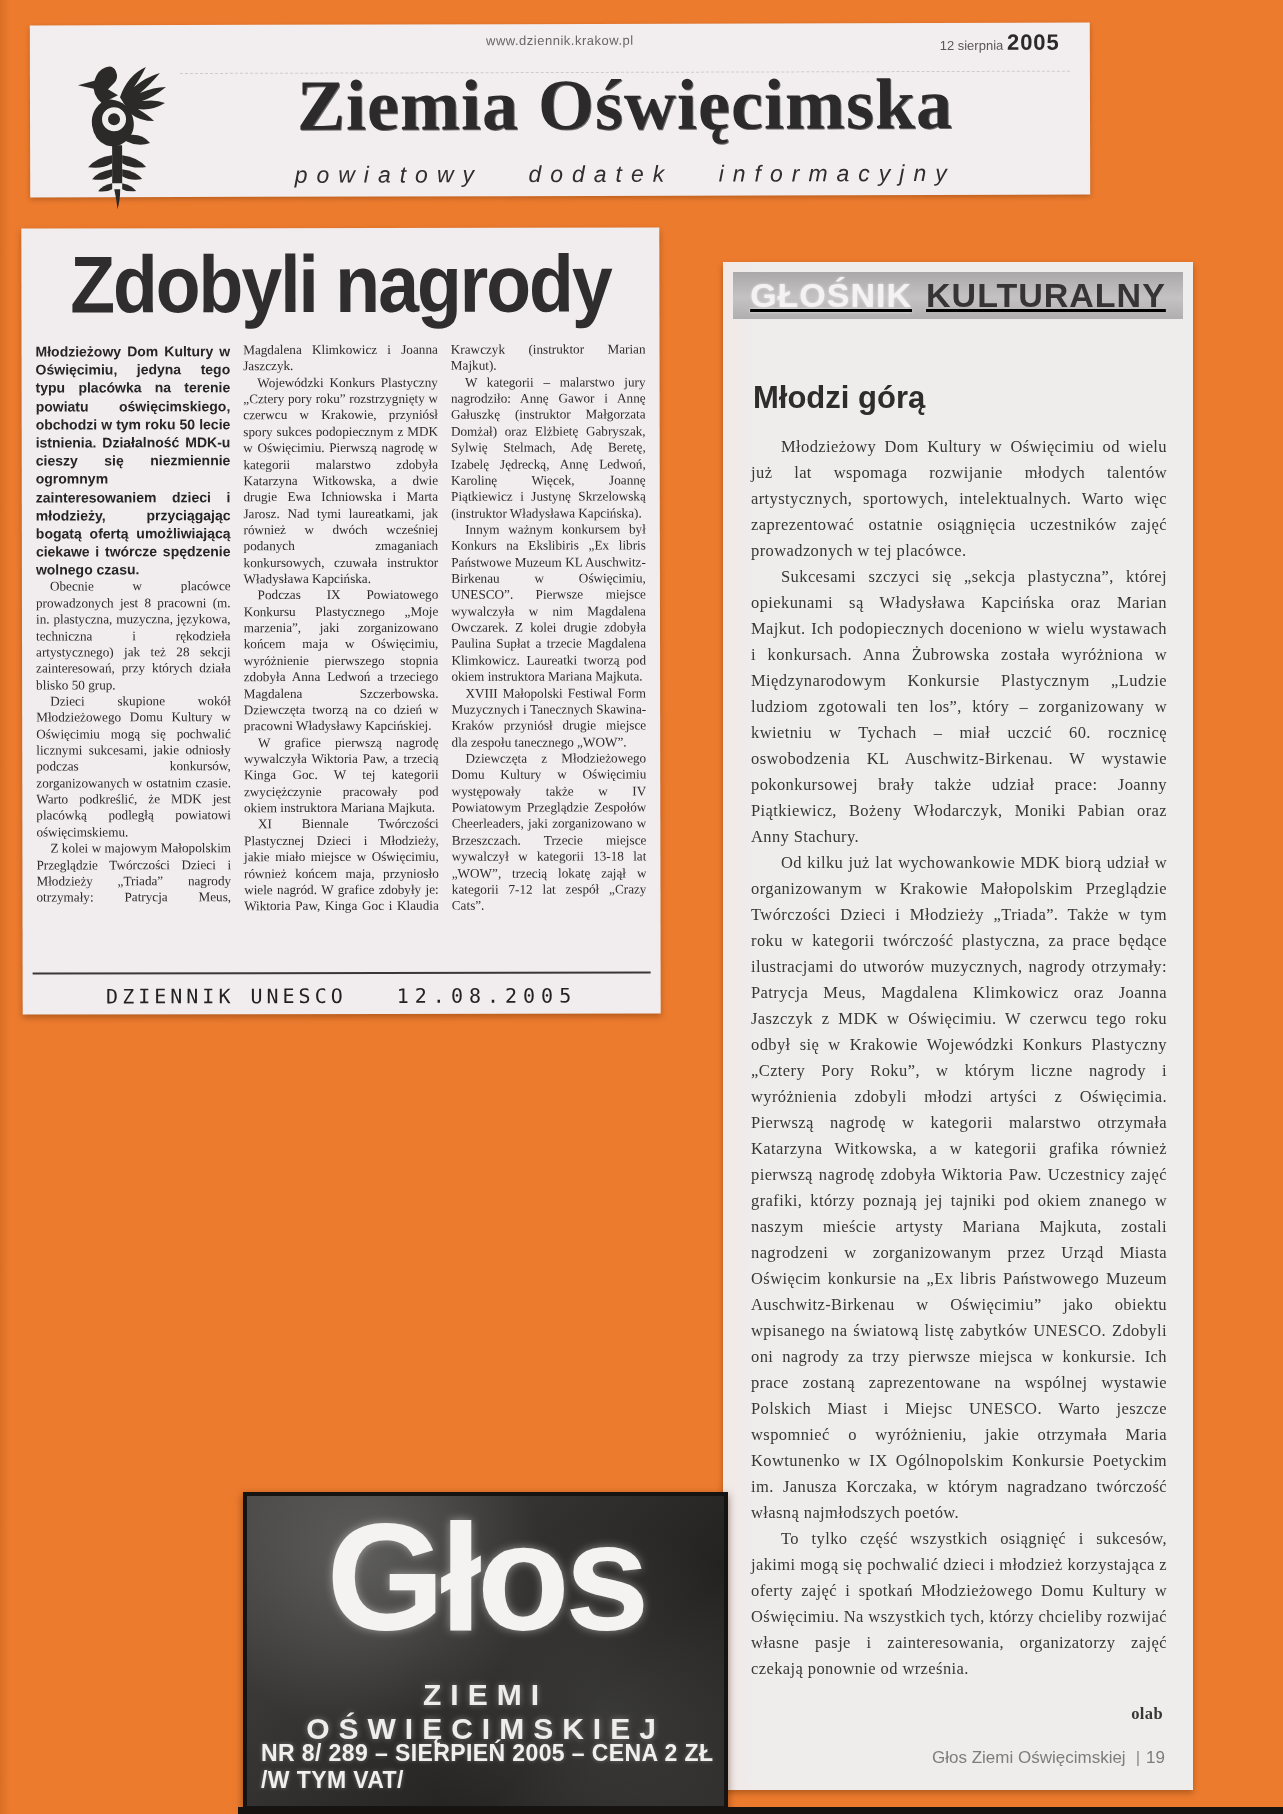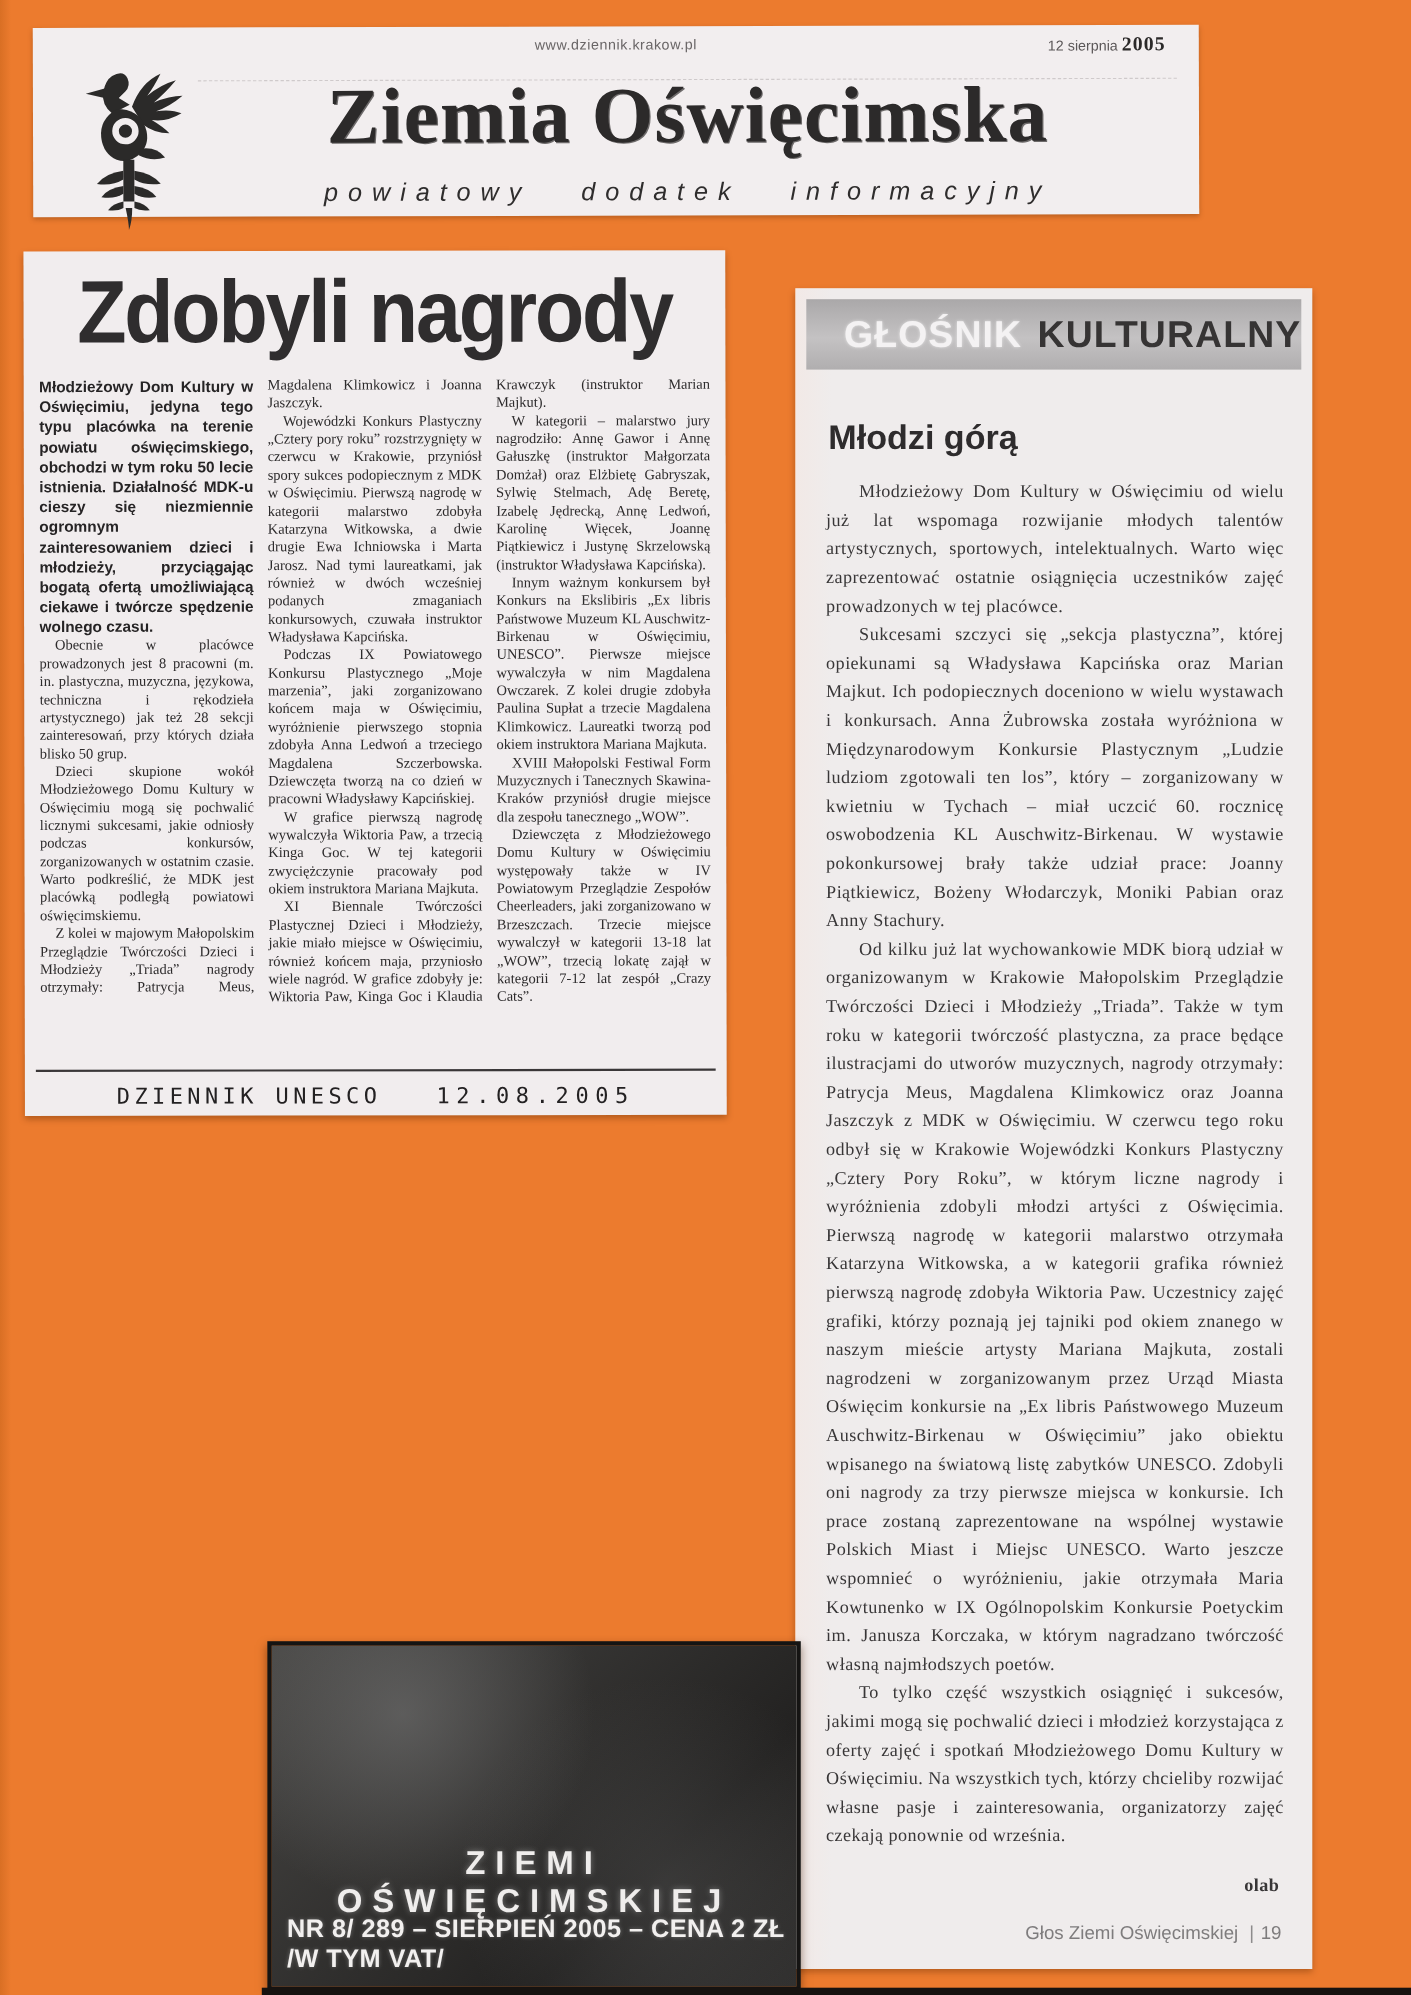--- a/index.html
+++ b/index.html
@@ -32,22 +32,22 @@
     position:absolute; left:0; right:0; top:9px; text-align:center;
     font-family:"Liberation Sans", sans-serif;
     font-size:13px; color:#6a6667; letter-spacing:.5px;
   }
   .masthead-date {
     position:absolute; right:30px; top:7px;
     font-family:"Liberation Sans", sans-serif;
     font-size:13px; color:#5b5758;
   }
   .masthead-date b {
-    font-size:18px; color:#2b2929; letter-spacing:1px;
-    font-family:Liberation Serif, serif;
+    font-size:22px; color:#2b2929; letter-spacing:1px;
+    font-family:Liberation Sans, sans-serif;
   }
   .masthead-rule {
     position:absolute; left:150px; right:20px; top:48px;
     border-top:1px dashed #cfcacb;
   }
   .eagle {
     position:absolute; left:42px; top:38px; width:96px; height:150px;
   }
   .masthead-title {
     position:absolute; left:130px; right:0; top:40px; text-align:center;
@@ -97,25 +97,25 @@
   }
   .handwriting .hw-date { margin-left:34px; letter-spacing:6px; }
 
   
   .clip-right {
     position:absolute; left:723px; top:262px; width:470px; height:1528px;
     background:linear-gradient(90deg,#f2e9e6,#efecec 7%);
     box-shadow:0 3px 6px rgba(90,40,0,.4);
   }
   .section-band {
-    position:absolute; left:10px; right:10px; top:10px; height:64px;
+    position:absolute; left:10px; right:10px; top:10px; height:47px;
     background:linear-gradient(180deg,#aaa8a9,#c4c2c3 55%,#b0aeaf);
-    display:flex; align-items:center; justify-content:flex-end; gap:14px;
-    font-family:"Liberation Sans", sans-serif; font-weight:bold;
-    font-size:34px; letter-spacing:1px;
+    display:flex; align-items:center; justify-content:center; gap:14px;
+    font-family:"Liberation Sans", sans-serif; font-weight:bold;
+    font-size:34px; letter-spacing:1px;text-decoration:underline;
   }
   .section-band .w-light { color:#f4f2f3; text-shadow:0 0 3px rgba(255,255,255,.6); }
   .section-band .w-dark  { color:#363434; }
   .clip-right-title {
     position:absolute; left:30px; top:118px;
     font-family:"Liberation Sans", sans-serif; font-weight:bold;
     font-size:31px; color:#2e2c2d;
   }
   .clip-right-body {
     position:absolute; left:28px; right:26px; top:172px;
@@ -232,18 +232,19 @@
     <p>Od kilku już lat wychowankowie MDK biorą udział w organizowanym w Krakowie Małopolskim Przeglądzie Twórczości Dzieci i Młodzieży „Triada”. Także w tym roku w kategorii twórczość plastyczna, za prace będące ilustracjami do utworów muzycznych, nagrody otrzymały: Patrycja Meus, Magdalena Klimkowicz oraz Joanna Jaszczyk z MDK w Oświęcimiu. W czerwcu tego roku odbył się w Krakowie Wojewódzki Konkurs Plastyczny „Cztery Pory Roku”, w którym liczne nagrody i wyróżnienia zdobyli młodzi artyści z Oświęcimia. Pierwszą nagrodę w kategorii malarstwo otrzymała Katarzyna Witkowska, a w kategorii grafika również pierwszą nagrodę zdobyła Wiktoria Paw. Uczestnicy zajęć grafiki, którzy poznają jej tajniki pod okiem znanego w naszym mieście artysty Mariana Majkuta, zostali nagrodzeni w zorganizowanym przez Urząd Miasta Oświęcim konkursie na „Ex libris Państwowego Muzeum Auschwitz-Birkenau w Oświęcimiu” jako obiektu wpisanego na światową listę zabytków UNESCO. Zdobyli oni nagrody za trzy pierwsze miejsca w konkursie. Ich prace zostaną zaprezentowane na wspólnej wystawie Polskich Miast i Miejsc UNESCO. Warto jeszcze wspomnieć o wyróżnieniu, jakie otrzymała Maria Kowtunenko w IX Ogólnopolskim Konkursie Poetyckim im. Janusza Korczaka, w którym nagradzano twórczość własną najmłodszych poetów.</p>
     <p>To tylko część wszystkich osiągnięć i sukcesów, jakimi mogą się pochwalić dzieci i młodzież korzystająca z oferty zajęć i spotkań Młodzieżowego Domu Kultury w Oświęcimiu. Na wszystkich tych, którzy chcieliby rozwijać własne pasje i zainteresowania, organizatorzy zajęć czekają ponownie od września.</p>
     <p class="signature">olab</p>
   </div>
   <div class="clip-right-footer">
     <span>Głos Ziemi Oświęcimskiej</span><span class="sep">|</span><span>19</span>
   </div>
 </div>
 
 <div class="glos-logo">
+  <div class="glos-title">Głos</div>
   <div class="glos-subtitle">ZIEMI OŚWIĘCIMSKIEJ</div>
   <div class="glos-issue">NR 8/ 289 – SIERPIEŃ 2005 – CENA 2 ZŁ /W TYM VAT/</div>
 </div>
 
 <div class="scan-edge-left"></div>
 <div class="scan-edge-bottom"></div>
 
 </body></html>

